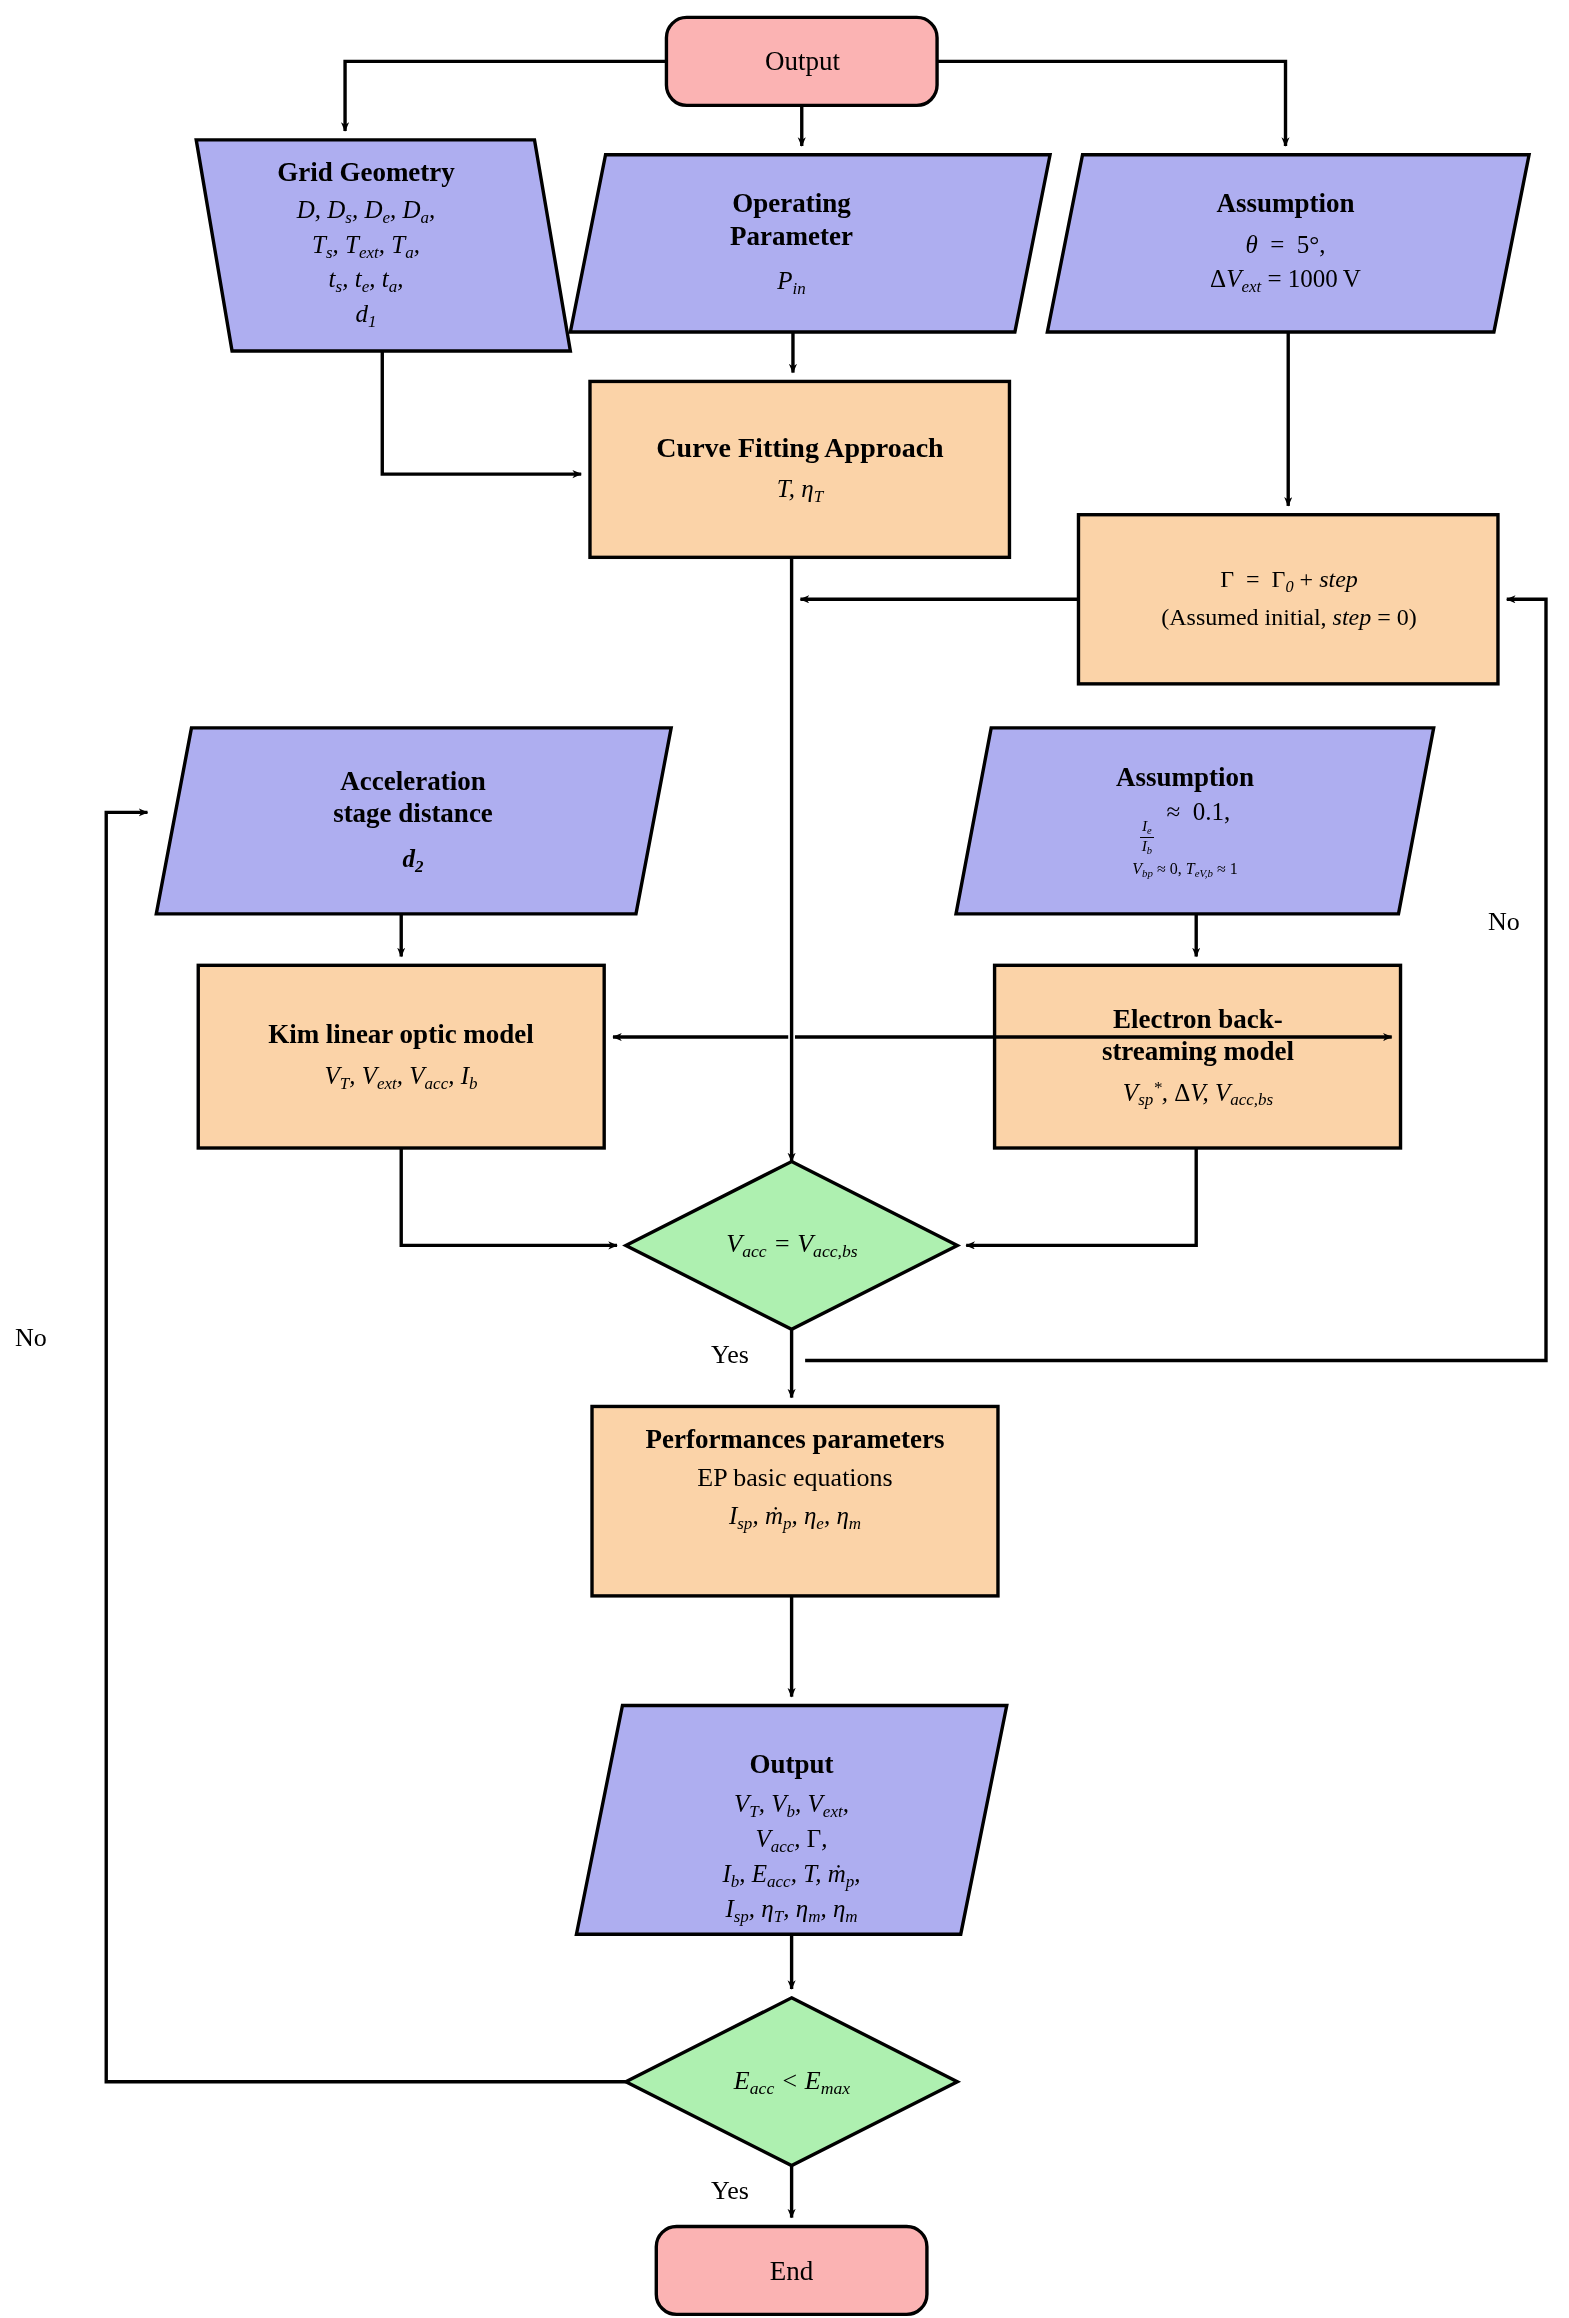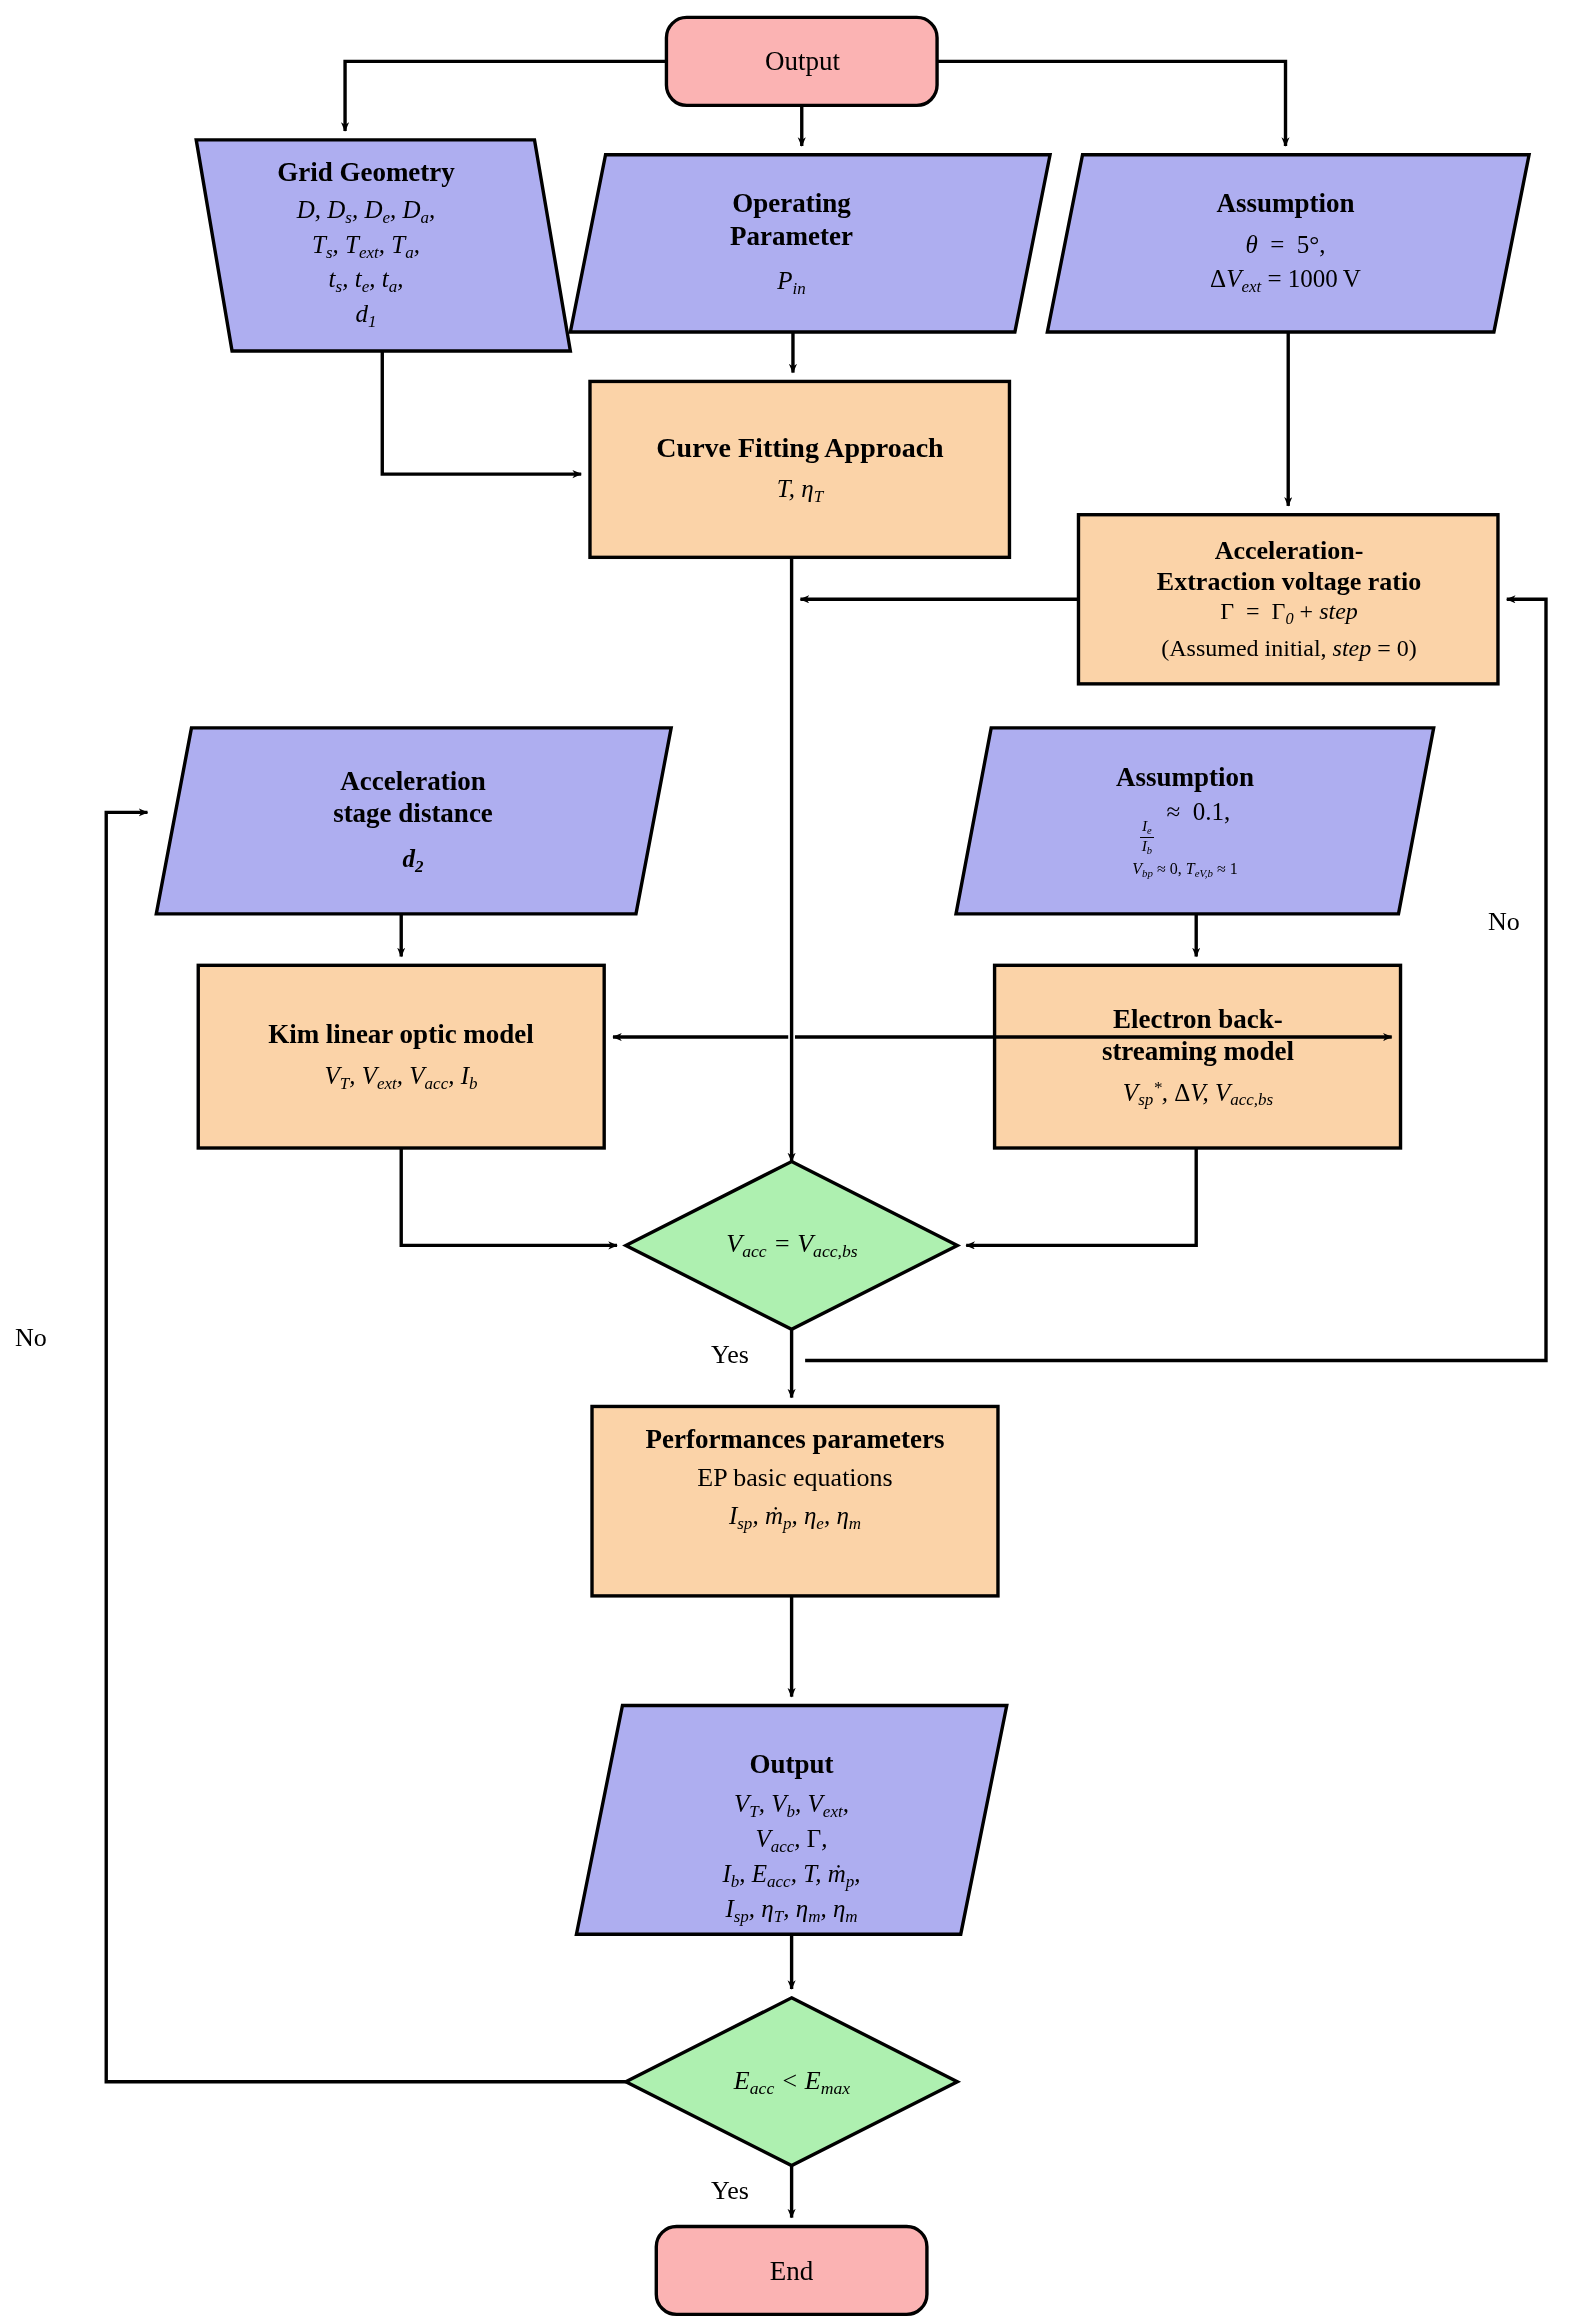--- a/index.html
+++ b/index.html
@@ -129,21 +129,20 @@
     <div>Δ<span class="vars">V<sub>ext</sub></span> = 1000 V</div>
   </div>
 </div>
 
 <div class="shape-text" style="left:590px;top:381px;width:420px;height:176px;">
   <div class="ttl" style="font-size:28px;">Curve Fitting Approach</div>
   <div class="vars" style="font-size:25px;margin-top:10.8px;">T, η<sub>T</sub></div>
 </div>
 
 <div class="shape-text" style="left:1079px;top:514px;width:420px;height:169px;">
-  <div class="ttl" style="font-size:26px;line-height:1.2;">Acceleration-<br>Extraction voltage ratio</div>
   <div class="plain" style="font-size:24px;">
     <span class="vars upr">Γ</span> &nbsp;= &nbsp;<span class="vars upr">Γ<sub>0</sub></span> + <span class="vars">step</span>
   </div>
   <div class="plain" style="font-size:24px;margin-top:6.8px;">
     (Assumed initial, <span class="vars">step</span> = 0)
   </div>
 </div>
 
 <div class="shape-text" style="left:203px;top:734px;width:420px;height:173px;">
   <div class="ttl" style="font-size:27px;line-height:1.2;">Acceleration<br>stage distance</div>

